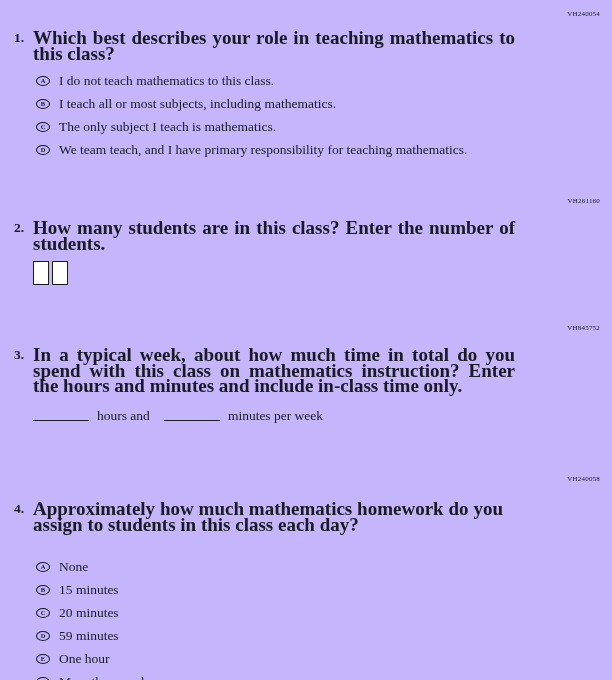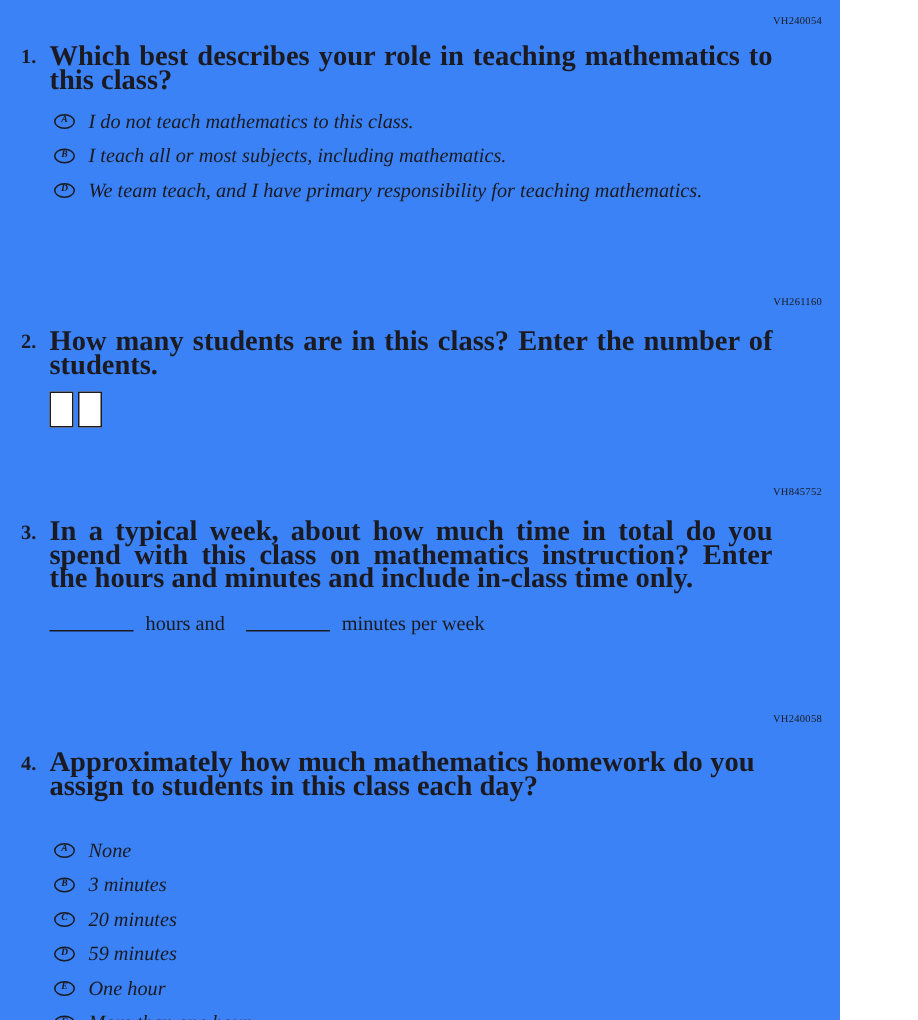--- a/index.html
+++ b/index.html
@@ -3,23 +3,23 @@
 <meta charset="utf-8">
 <style>
   * { margin: 0; padding: 0; box-sizing: border-box; }
   html, body { width: 612px; height: 680px; background: #ffffff; }
   body {
     font-family: "Liberation Serif", "DejaVu Serif", serif;
     color: #1a1a20;
   }
   .page {
     position: relative;
-    width: 560px;
+    width: 612px;
     height: 680px;
-    background: #3b82f6;
+    background: #c4b5fd;
     overflow: hidden;
   }
   .code {
     position: absolute;
     right: 12px;
     font-size: 7px;
     letter-spacing: 0.2px;
     color: #1a1a20;
   }
   .question {
@@ -44,21 +44,20 @@
     max-width: 482px;
     font-weight: bold;
   }
   .options { margin-top: 13px; padding-left: 3px; }
   .options.tight { margin-top: 28px; }
   .option {
     display: flex;
     align-items: center;
     height: 14px;
     margin-bottom: 9px;
-    font-style: italic;
   }
   .bubble {
     display: inline-flex;
     align-items: center;
     justify-content: center;
     width: 14px;
     height: 10px;
     border: 1px solid #1a1a20;
     border-radius: 50%;
     flex: 0 0 auto;
@@ -112,20 +111,26 @@
         <span class="opt-label">I do not teach mathematics to this class.</span>
       </div>
       <div class="option">
         <span class="bubble">
             <span>B</span>
           </span>
         <span class="opt-label">I teach all or most subjects, including mathematics.</span>
       </div>
       <div class="option">
         <span class="bubble">
+            <span>C</span>
+          </span>
+        <span class="opt-label">The only subject I teach is mathematics.</span>
+      </div>
+      <div class="option">
+        <span class="bubble">
             <span>D</span>
           </span>
         <span class="opt-label">We team teach, and I have primary responsibility for teaching mathematics.</span>
       </div>
     </div>
   </div>
 
   <span class="code" style="top:197px">VH261160</span>
   <div class="question" style="top:220px">
     <span class="q-num">2.</span>
@@ -156,21 +161,21 @@
       <div class="option">
         <span class="bubble">
             <span>A</span>
           </span>
         <span class="opt-label">None</span>
       </div>
       <div class="option">
         <span class="bubble">
             <span>B</span>
           </span>
-        <span class="opt-label">3 minutes</span>
+        <span class="opt-label">15 minutes</span>
       </div>
       <div class="option">
         <span class="bubble">
             <span>C</span>
           </span>
         <span class="opt-label">20 minutes</span>
       </div>
       <div class="option">
         <span class="bubble">
             <span>D</span>

